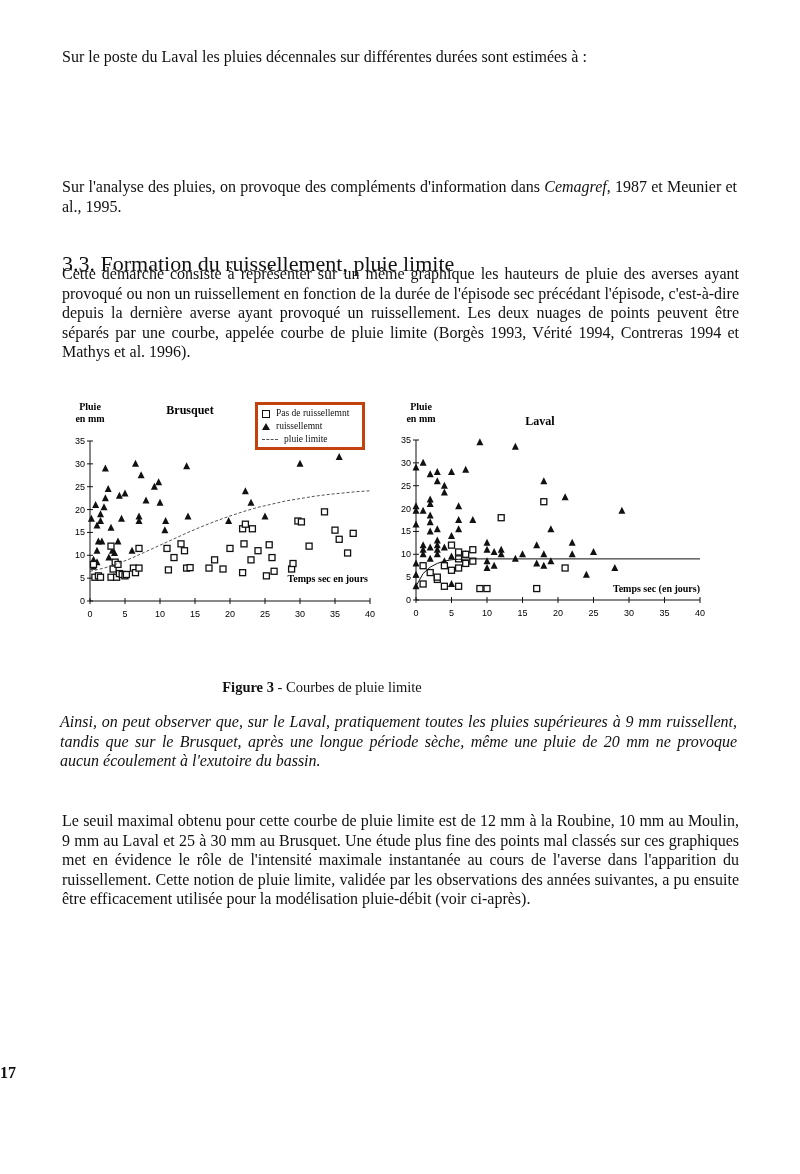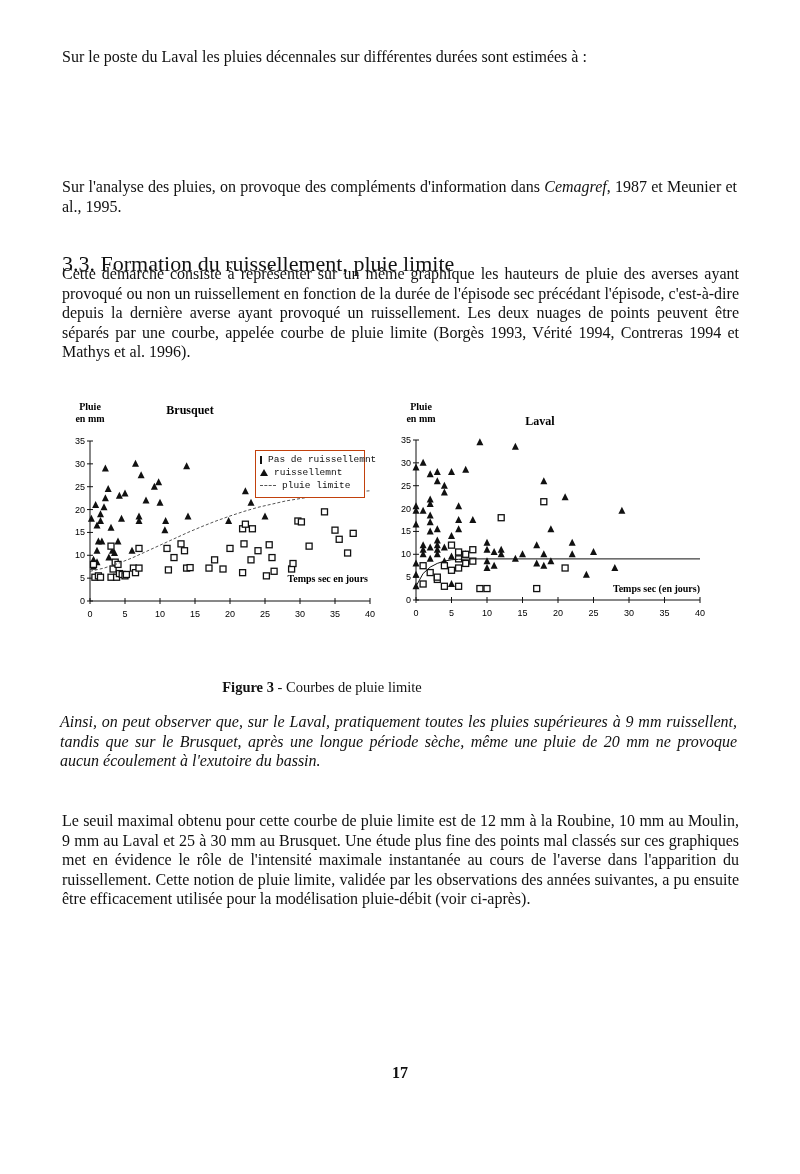--- a/index.html
+++ b/index.html
@@ -8,26 +8,26 @@
   .abs { position:absolute; }
   .p { font-size:16px; line-height:19.5px; text-align:justify; }
   .intro { left:62px; top:40px; font-size:16px;margin-top:8px; }
   table.dur { position:absolute; left:62px; top:102px; border-collapse:collapse; font-size:16px; }
   table.dur td { padding:0; height:21px; }
   table.dur td.lbl { width:103px; }
   table.dur td.v { text-align:left; }
   .h3 { left:62px; top:231px; font-family:Liberation Serif, serif; font-size:22px;margin-top:20px; }
   .caption { left:0; width:644px; top:679px; text-align:center; font-size:14.5px; }
   .caption b { font-weight:bold; }
-  .pageno { left:0; width:800px; top:1064px; text-align:center; font-size:16px; font-weight:bold; }
+  .pageno { left:0; width:800px; top:1064px; font-size:16px; font-weight:bold; }
   svg text { font-family:"Liberation Sans", sans-serif; }
   .ttl { font-family:"Liberation Serif", serif; font-weight:bold; }
   .legend { position:absolute; left:255px; top:402px; width:110px; height:48px;
-            border:1px solid #c2410c; background:#fff; font-family:Liberation Mono, monospace;
-            font-size:9.5px; line-height:13px; padding:2px 4px; box-sizing:border-box;margin-top:48px; }
+            border:3px solid #c2410c; background:#fff; font-family:Liberation Serif, serif;
+            font-size:9.5px; line-height:13px; padding:2px 4px; box-sizing:border-box; }
   .legend .row { display:flex; align-items:center; gap:6px; white-space:nowrap; }
   .legend .sq { width:6px; height:6px; border:1.3px solid #111; display:inline-block; }
   .legend .tri { width:0; height:0; border-left:4px solid transparent; border-right:4px solid transparent;
                  border-bottom:7px solid #111; display:inline-block; }
   .legend .dash { width:16px; border-top:1px dashed #555; display:inline-block; }
 </style>
 </head>
 <body>
 
 <div class="abs intro">Sur le poste du Laval les pluies décennales sur différentes durées sont estimées à :</div>

